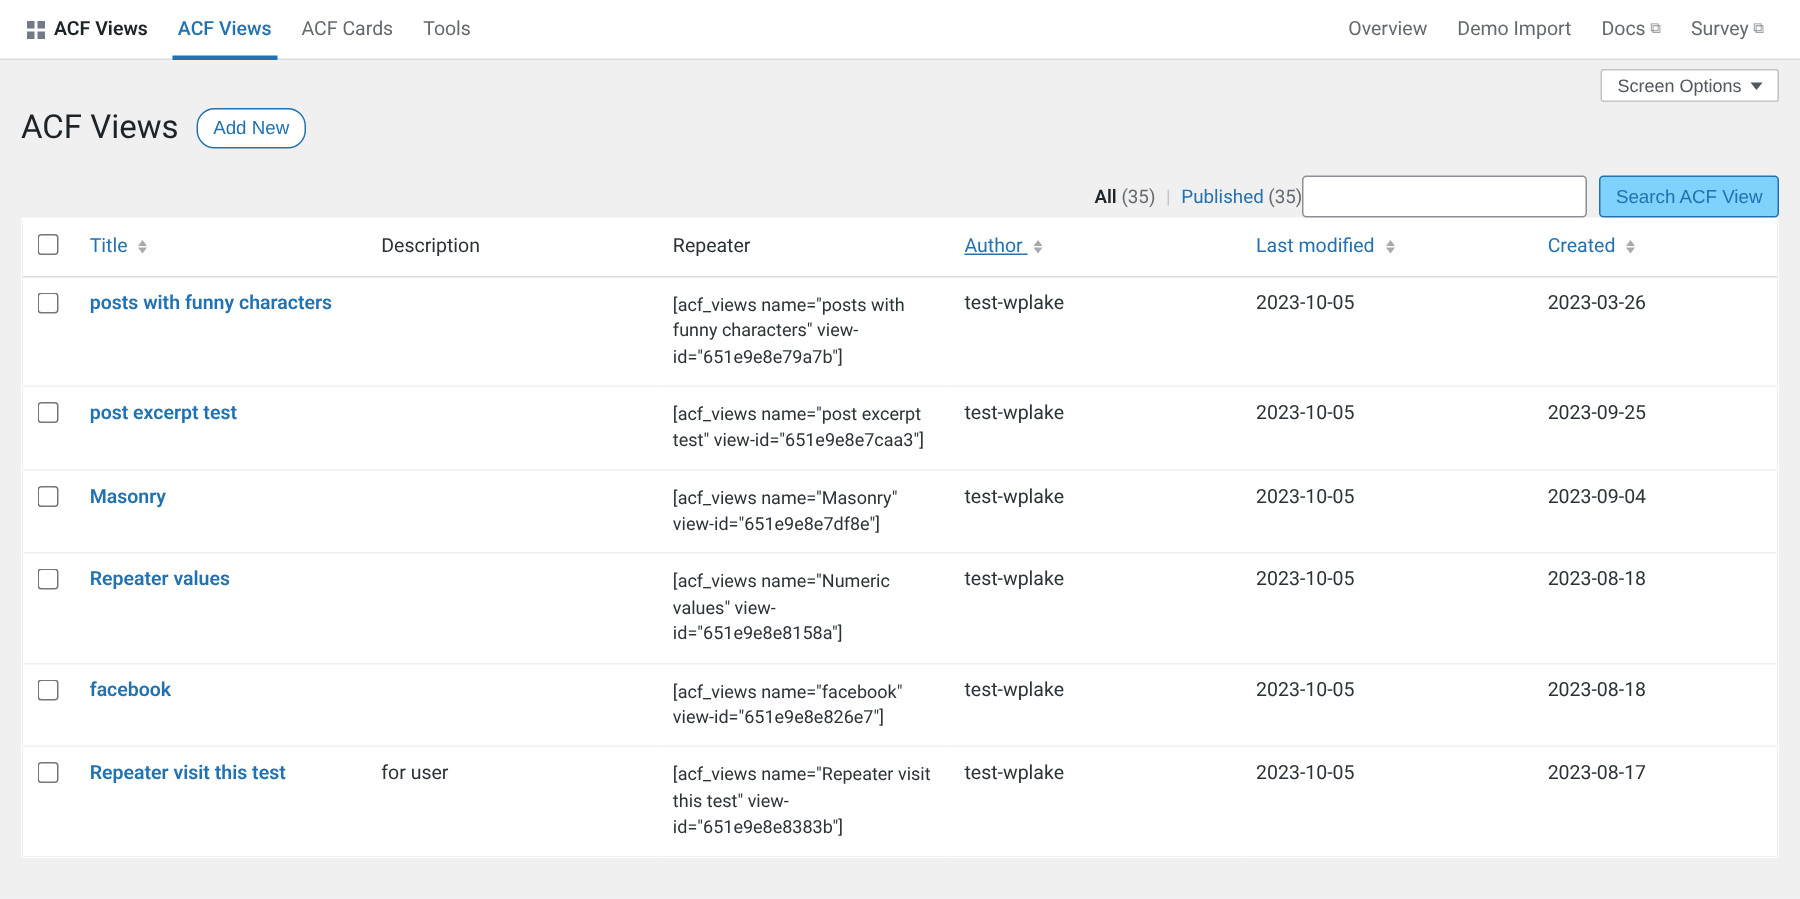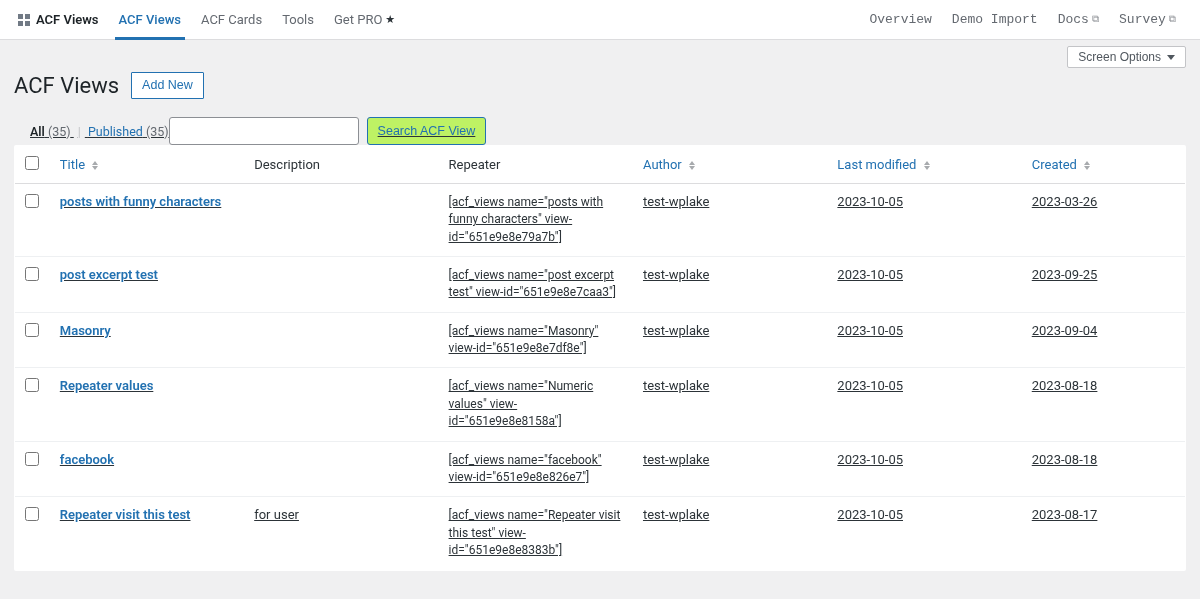--- a/index.html
+++ b/index.html
@@ -11,75 +11,74 @@
   .grid-icon { width:12px; height:12px; display:inline-block; margin-right:6px; background:
     linear-gradient(#717a85,#717a85) 0 0/5px 5px no-repeat,
     linear-gradient(#717a85,#717a85) 7px 0/5px 5px no-repeat,
     linear-gradient(#717a85,#717a85) 0 7px/5px 5px no-repeat,
     linear-gradient(#717a85,#717a85) 7px 7px/5px 5px no-repeat; }
   .topnav .tabs { display:flex; align-items:stretch; height:100%; }
   .topnav .tab { display:flex; align-items:center; padding:0 10px; color:#646970; }
   .topnav .tab.active { color:#2271b1; font-weight:500; position:relative; }
   .topnav .tab.active::after { content:""; position:absolute; left:6px; right:6px; bottom:-1px; height:3px; background:#2271b1; }
   .topnav .tab .ext-icon { margin-left:3px; font-size:10px; color:#8c8f94; }
-  .topnav .right { margin-left:auto; display:flex;font-family:Liberation Mono, monospace; }
+  .topnav .right { margin-left:auto; display:flex; }
   .topnav .right .tab { padding:0 10px; }
   
   .screen-options-bar { display:flex; justify-content:flex-end; padding:6px 14px 0 14px; }
   .screen-options-btn { background:#fff; border:1px solid #c3c4c7; border-radius:2px; padding:3px 10px; font-size:12px; color:#50575e; display:flex; align-items:center; gap:6px; }
   .tri-down { width:0; height:0; border-left:4px solid transparent; border-right:4px solid transparent; border-top:5px solid #50575e; display:inline-block; }
   
   .heading-wrap { padding:0 14px 10px 14px; }
   .heading-row { display:flex; align-items:center; gap:12px; padding:4px 0 8px; }
   h1.page-title { font-size:22px; font-weight:400; color:#1d2327; }
-  .page-action-btn { background:#fff; border:1px solid #2271b1; color:#2271b1; border-radius:1px; padding:3px 10px; font-size:12.5px; line-height:1.5; }
+  .page-action-btn { background:#fff; border:1px solid #2271b1; color:#2271b1; border-radius:12px; padding:3px 10px; font-size:12.5px; line-height:1.5; }
   .subdesc { font-size:12.5px; color:#3c434a; padding-bottom:14px; }
   
-  .filters-row { display:flex; align-items:flex-end; justify-content:flex-start; padding:0 14px 6px 30px;text-decoration:underline; }
+  .filters-row { display:flex; align-items:flex-end; justify-content:flex-end; padding:0 14px 6px 30px; }
   .subsubsub { font-size:12.5px; color:#646970; }
   .subsubsub .count { color:#646970; }
   .subsubsub strong { color:#1d2327; font-weight:600; }
   .subsubsub .sep { padding:0 4px; color:#c3c4c7; }
   .search-wrap { display:flex; gap:8px; margin-bottom:-6px; }
   .search-input { width:190px; height:28px; border:1px solid #8c8f94; border-radius:3px; padding:0 8px; font-size:13px; }
-  .search-btn { height:28px; background:#bef264; border:1px solid #2271b1; color:#2271b1; border-radius:3px; padding:0 10px; font-size:12.5px; }
+  .search-btn { height:28px; background:#7dd3fc; border:1px solid #2271b1; color:#2271b1; border-radius:3px; padding:0 10px; font-size:12.5px; }
   
   .wp-table { margin:0 14px; border:1px solid #c3c4c7; border-top-width:1px; border-bottom:1px solid #c3c4c7; border-radius:2px; overflow:hidden; background:#fff; width:calc(100% - 28px); border-collapse:collapse; }
   .wp-table thead th { background:#fff; text-align:left; font-weight:400; font-size:13px; padding:10px 10px; border-bottom:1px solid #dcdcde; color:#2c3338; }
   .wp-table thead th.sortable { color:#2271b1; }
   .wp-table thead th.sortable .sort-icon { margin-left:4px; display:inline-flex; flex-direction:column; vertical-align:middle; gap:1px; }
   .sort-icon span { width:0; height:0; border-left:3px solid transparent; border-right:3px solid transparent; }
   .sort-icon .up { border-bottom:4px solid #a7aaad; }
   .sort-icon .dn { border-top:4px solid #a7aaad; }
   .checkbox-col { width:34px; text-align:center; }
-  .wp-table td { padding:10px 10px; vertical-align:top; border-bottom:1px solid #eef0f2; color:#2c3338;text-decoration:underline; }
+  .wp-table td { padding:10px 10px; vertical-align:top; border-bottom:1px solid #eef0f2; color:#2c3338; }
   .wp-table tbody tr:last-child td { border-bottom:none; }
   .title-link { color:#2271b1; font-weight:600; font-size:13px; }
   .shortcode { color:#3c434a; font-size:12px; line-height:1.45; }
   input[type=checkbox] { width:14px; height:14px; }
   .col-title { width:190px; }
   .col-desc { width:190px; }
   .col-shortcode { width:190px; }
-  .col-author { width:190px; }
+  .col-author { width:190px;text-decoration:underline; }
   .col-lastmod { width:190px; }
   .col-created { width:160px; }
 </style>
 </head>
 <body>
 
 <div class="topnav">
   <div class="logo">
     <span class="grid-icon"></span>
     <span>ACF Views</span>
   </div>
   <div class="tabs" id="primary-tabs">
       <a href="#" class="tab active">ACF Views</a>
       <a href="#" class="tab">ACF Cards</a>
       <a href="#" class="tab">Tools</a>
-      <a href="#" class="tab">Get PRO<span style="margin-left: 3px; font-size: 11px; color: rgb(44, 51, 56);">★</span></a>
     </div>
   <div class="right" id="secondary-tabs">
       <a href="#" class="tab">Overview</a>
       <a href="#" class="tab">Demo Import</a>
       <a href="#" class="tab">Docs<span class="ext-icon">⧉</span></a>
       <a href="#" class="tab">Survey<span class="ext-icon">⧉</span></a>
     </div>
 </div>
 
 <div class="screen-options-bar">

